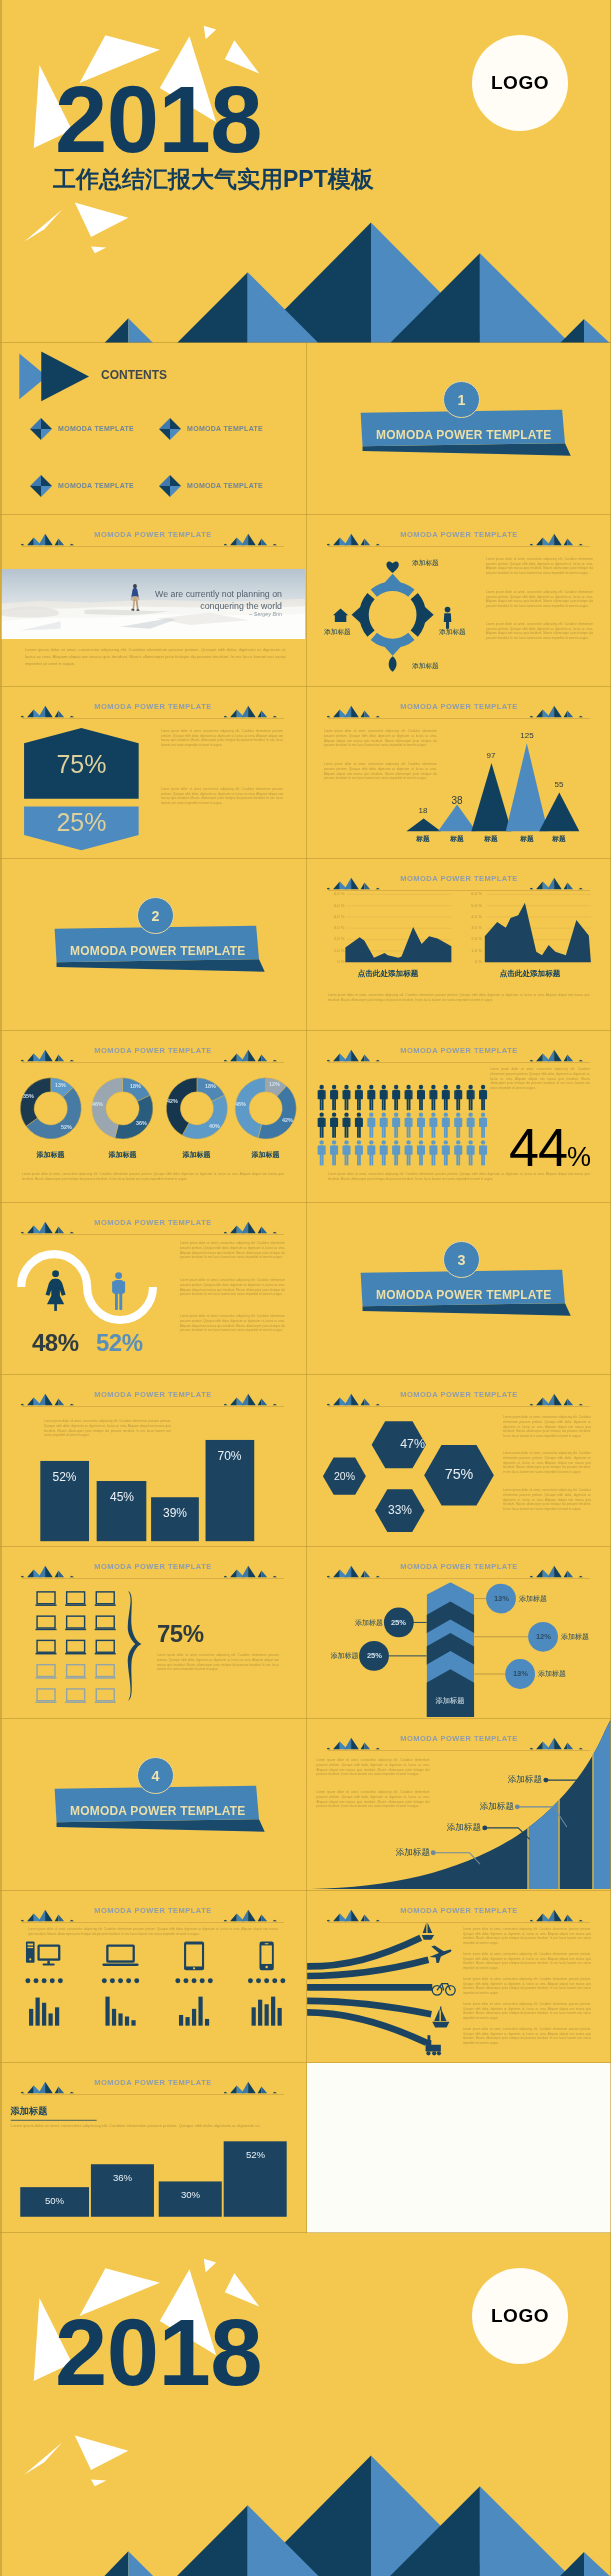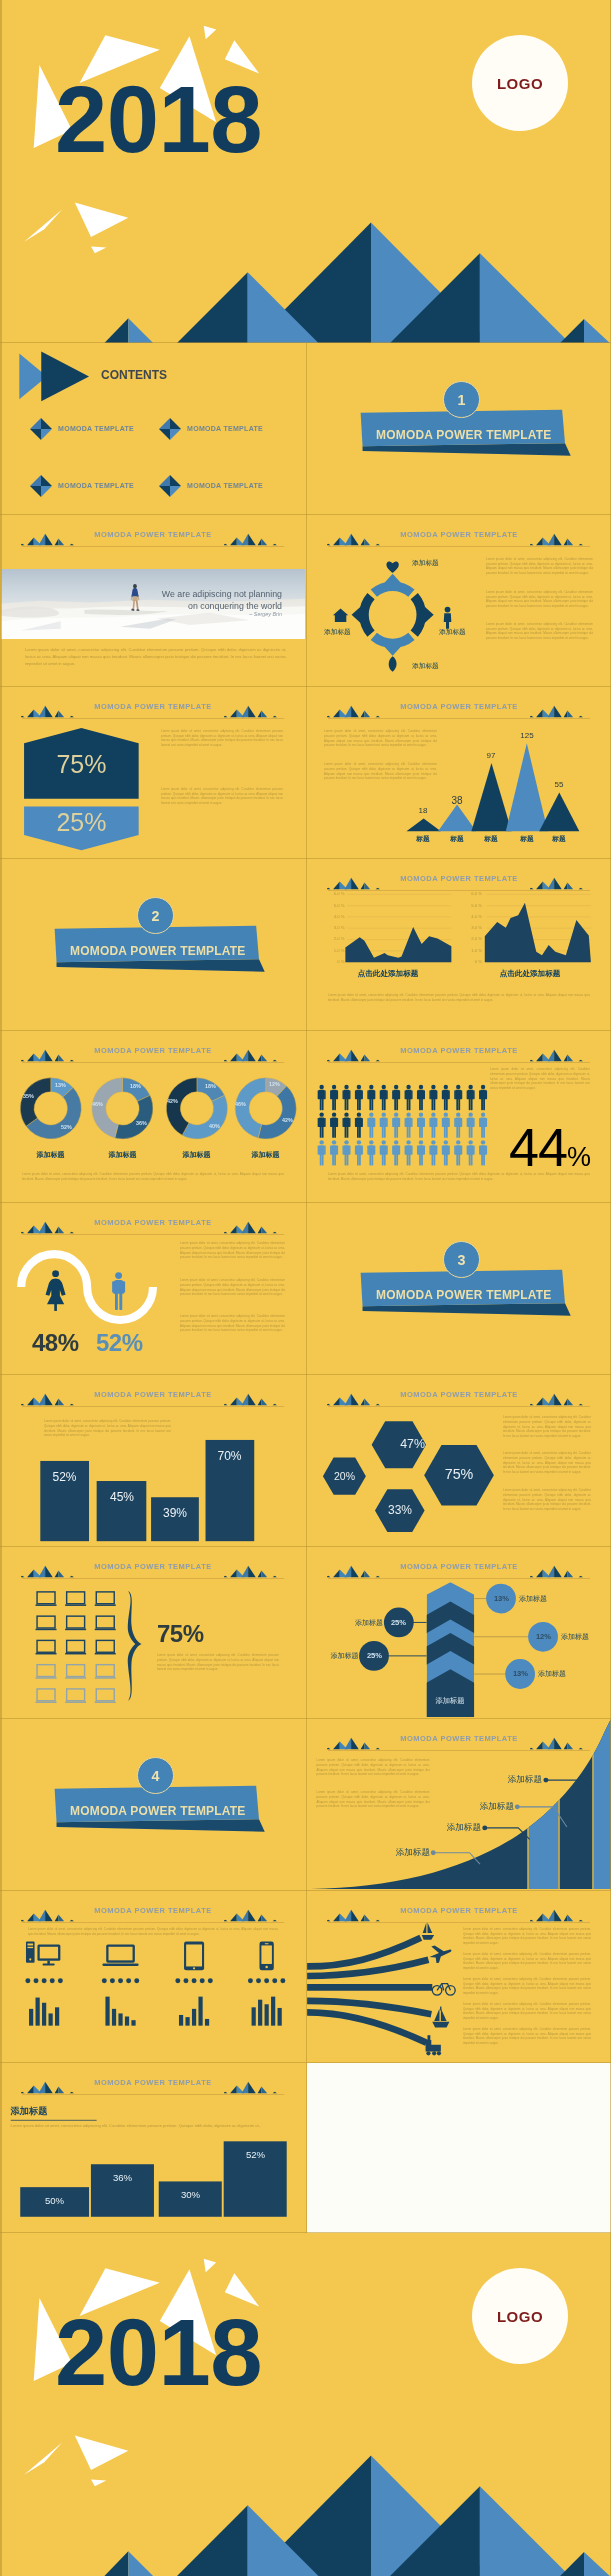--- a/index.html
+++ b/index.html
@@ -5,21 +5,21 @@
   html,body{margin:0;padding:0;}
   body{width:612px;height:2576px;background:#f4c84f;font-family:"Liberation Sans",sans-serif;overflow:hidden;}
   .page{position:relative;width:612px;height:2576px;background:#f4c84f;}
   .sep{position:absolute;background:#b8912f;opacity:.55;}
 
   
   .cover{position:absolute;left:0;top:0;width:612px;height:343px;overflow:hidden;background:#f4c84f;}
   .cover .year{position:absolute;left:55px;top:73px;font-size:94px;font-weight:bold;color:#113c5e;letter-spacing:-0.5px;line-height:1;}
   .cover .sub{position:absolute;left:53px;top:164px;font-size:23px;font-weight:bold;color:#113c5e;letter-spacing:0px;}
   .logo{position:absolute;left:472px;top:35px;width:96px;height:96px;border-radius:50%;background:#fffdf5;display:flex;align-items:center;justify-content:center;}
-  .logo span{font-size:15px;font-weight:bold;color:#7f1d1d;letter-spacing:0.5px;}
+  .logo span{font-size:19px;font-weight:bold;color:#000000;letter-spacing:0.5px;}
 
   
   .grid{position:absolute;left:0;top:343px;width:612px;height:1890px;}
   .slide{position:absolute;width:304px;height:170px;background:#f4c84f;overflow:hidden;}
   .slide.l{left:1px;} .slide.r{left:307px;}
 
   .shead{position:absolute;left:0;top:0;width:304px;height:32px;}
   .shead .ttl{position:absolute;left:0;top:15.3px;width:304px;text-align:center;font-size:7.5px;font-weight:bold;color:#8d9cae;letter-spacing:0.5px;}
   .shead .rule{position:absolute;left:21px;top:31px;width:262px;height:1px;background:#d8ae45;}
   .shead svg{position:absolute;top:14.3px;}
@@ -51,20 +51,21 @@
         <polygon points="502,265 596,359 502,359" fill="#4d8ac0"></polygon>
         <polygon points="259,285 185,359 259,359" fill="#11405f"></polygon>
         <polygon points="259,285 333,359 259,359" fill="#4d8ac0"></polygon>
         <polygon points="611,334 586,359 611,359" fill="#11405f"></polygon>
         <polygon points="611,334 638,359 611,359" fill="#4d8ac0"></polygon>
         <polygon points="134,333 109,359 134,359" fill="#11405f"></polygon>
         <polygon points="134,333 160,359 134,359" fill="#4d8ac0"></polygon>
       </g>
     </svg>
     <div class="year">2018</div>
+    <div class="sub">工作总结汇报大气实用PPT模板</div>
     <div class="logo">
         <span>LOGO</span>
       </div>
   </div>
 
   <div class="grid">
     <div class="slide l" id="s1" style="top:0">
         <svg width="304" height="170" style="position:absolute;left:0;top:0" viewBox="0 0 318 178">
           <polygon points="19,11 48,35 19,59" fill="#4d8ac0"></polygon>
           <polygon points="42,9 92,35 42,61" fill="#11405f"></polygon>
@@ -161,21 +162,21 @@
             <path d="M6.6 48 L11 49.4 L10.6 52.4 L5.2 51.4 Z" fill="#4a4f55"></path>
             <path d="M15.2 49 L19.4 49.6 L19.8 52.6 L14.6 52.2 Z" fill="#4a4f55"></path>
             <path d="M8.2 12.5 L5.4 26 L7.6 27 L10 14 Z" fill="#2a4a8c"></path>
             <path d="M15.8 12.5 L18.8 26 L16.6 27 L14 14 Z" fill="#2a4a8c"></path>
             <path d="M5.6 25 L4.4 32 L6.1 32.4 L7.4 26 Z" fill="#c3ab8c"></path>
             <path d="M18.6 25 L20 32 L18.2 32.4 L16.8 26 Z" fill="#c3ab8c"></path>
           </g>
           <path d="M168 53 L120 62 L150 64 L176 54Z" fill="#c9cdd2" opacity=".55"></path>
           <path d="M60 56 L20 66 L60 64Z" fill="#cfd3d8" opacity=".4"></path>
         </svg>
-        <div style="position:absolute;left:151px;top:73px;width:130px;text-align:right;font-size:8.8px;color:#53616f;line-height:1.42">We are adipiscing not planning on conquering the world</div>
+        <div style="position:absolute;left:151px;top:73px;width:130px;text-align:right;font-size:8.8px;color:#53616f;line-height:1.42">We are currently not planning on conquering the world</div>
         <div style="position:absolute;left:151px;top:96px;width:130px;text-align:right;font-size:5.4px;font-style:italic;color:#8e9aa4">– Sergey Brin</div>
         <div class="lorem" style="position:absolute;left:24px;top:131px;width:261px;font-size:4.1px;line-height:1.72">Lorem ipsum dolor sit amet, consectetur adipiscing elit. Curabitur elementum posuere pretium. Quisque nibh dolor, dignissim ac dignissim ut, luctus ac urna. Aliquam aliquat non massa quis tincidunt. Mauris ullamcorper justo tristique dui posuere tincidunt. In nec lacus laoreet orci varius imperdiet sit amet in augue.</div>
       </div>
       <div class="slide r" id="s4" style="top:172px">
         <div class="shead">
           <svg class="mL" width="54" height="19" viewBox="0 0 56 20">
             <polygon points="13,9 6,17 13,17" fill="#11405f"></polygon>
             <polygon points="13,9 21,17 13,17" fill="#4285b7"></polygon>
             <polygon points="39,10 35,17 39,17" fill="#11405f"></polygon>
             <polygon points="39,10 45,17 39,17" fill="#2b6590"></polygon>

